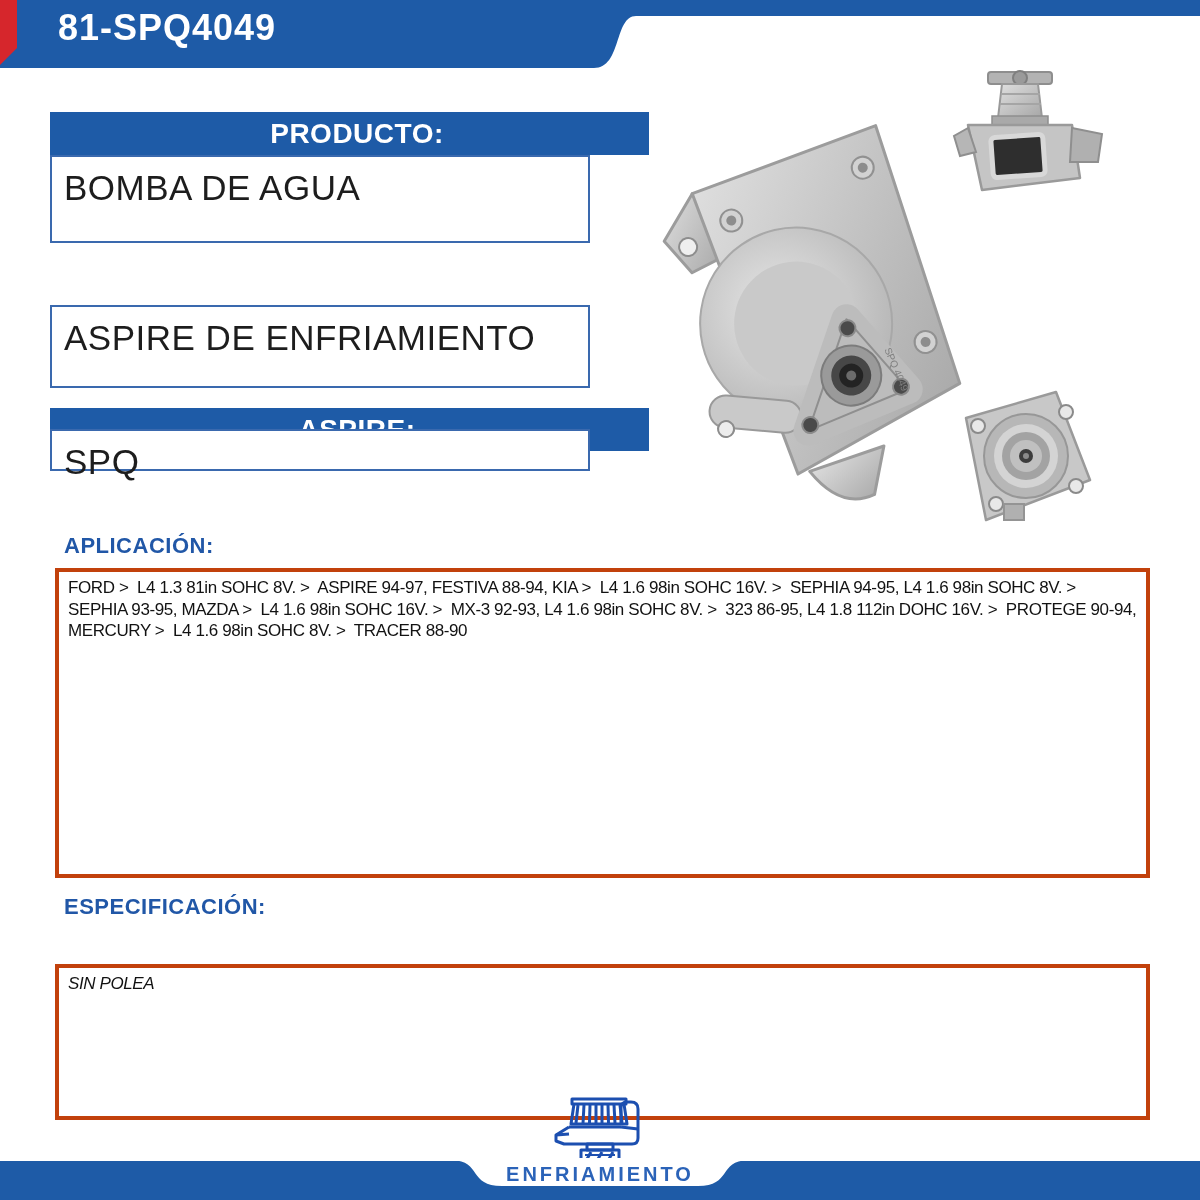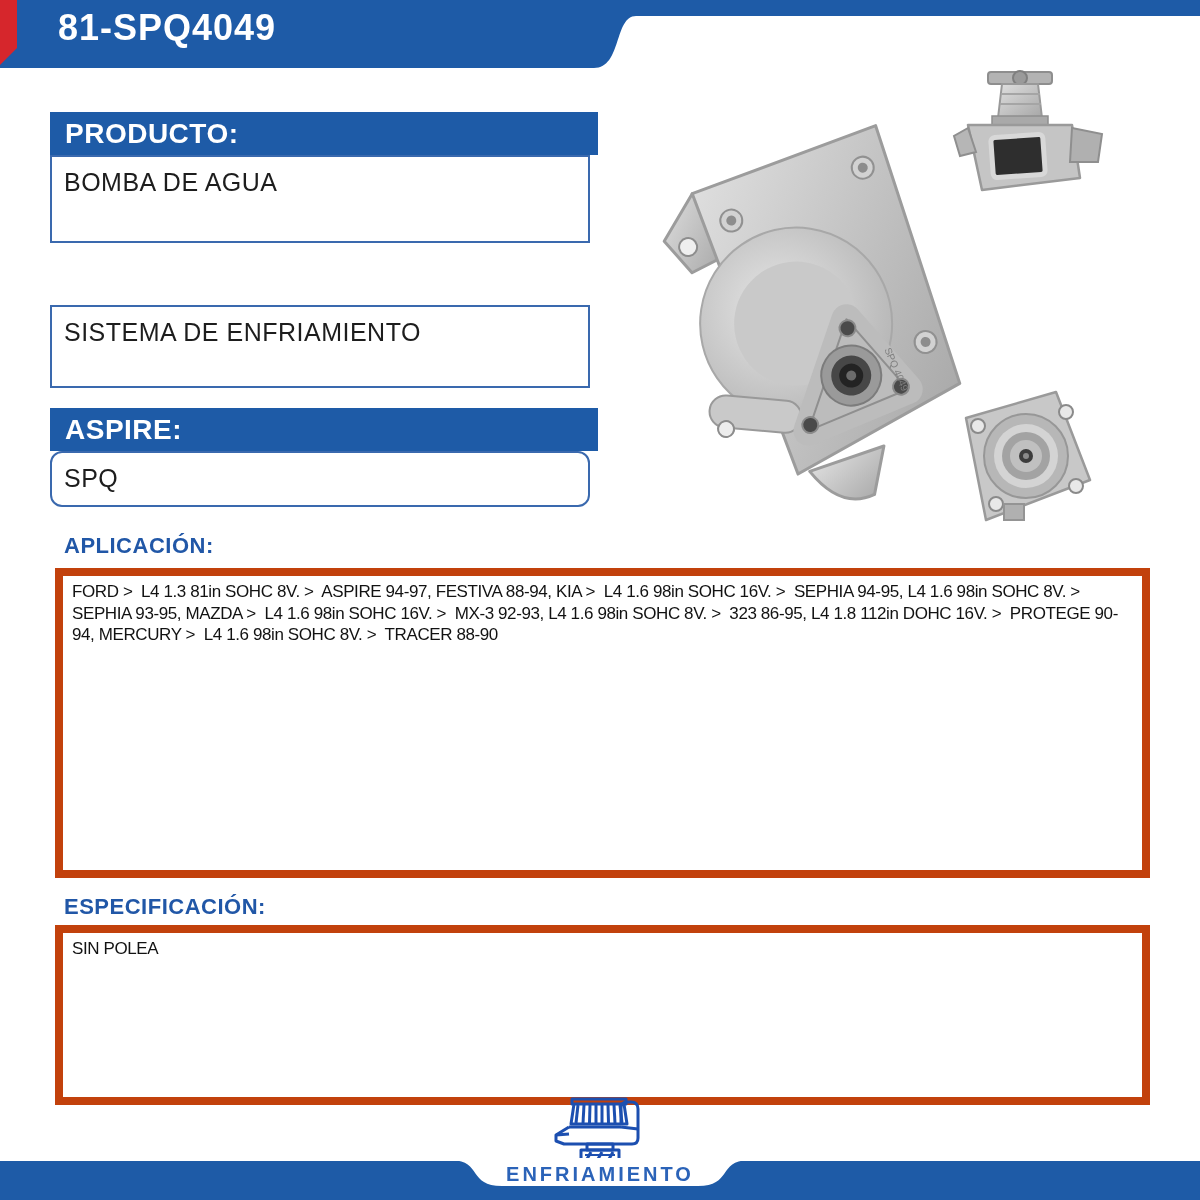--- a/index.html
+++ b/index.html
@@ -8,49 +8,49 @@
     font-family:"Liberation Sans", sans-serif; overflow:hidden;
   }
   
   .header-svg { position:absolute; left:0; top:0; }
   .part-number {
     position:absolute; left:58px; top:7px; color:#ffffff;
     font-size:36px; font-weight:800; letter-spacing:1px;
   }
   
   .field-bar {
-    position:absolute; left:50px; width:548px; height:43px;
+    position:absolute; left:50px; width:599px; height:43px;
     background:#1e5ba7; color:#ffffff; display:flex; align-items:center;
     padding-left:15px; box-sizing:border-box;
-    font-size:28px; font-weight:800; letter-spacing:0.5px;
+    font-size:28px; font-weight:800; letter-spacing:0.5px;justify-content:center;
   }
   .field-box {
     position:absolute; left:50px; width:540px; background:#ffffff;
     border:2px solid #3a69ae; box-sizing:border-box;
-    color:#1d1d1d; font-size:25px; font-weight:300;
+    color:#1d1d1d; font-size:35px; font-weight:300;
     padding:11px 6px 0 12px; letter-spacing:0.5px;
   }
   .bar-producto { top:112px; }   .box-producto { top:155px; height:88px; }
   .bar-categoria { top:262px; }  .box-categoria { top:305px; height:83px; }
-  .bar-marca { top:408px; }      .box-marca { top:451px; height:56px;border-radius:12px; }
+  .bar-marca { top:408px; }      .box-marca { top:429px; height:42px; }
   
   .sec-heading {
     position:absolute; left:64px; color:#2157a7;
     font-size:22px; font-weight:800; letter-spacing:0.5px;
   }
   .head-aplicacion { top:533px; }
   .head-especificacion { top:894px; }
   .big-box {
     position:absolute; left:55px; width:1095px; background:#ffffff;
-    border:8px solid #c2410c; box-sizing:border-box;
+    border:4px solid #c2410c; box-sizing:border-box;
     color:#121212; font-size:17px; line-height:21.5px;
     padding:5px 9px; letter-spacing:-0.4px; white-space:pre-wrap;
   }
   .box-aplicacion { top:568px; height:310px; }
-  .box-especificacion { top:925px; height:180px; }
+  .box-especificacion { top:964px; height:156px;font-style:italic; }
   
   .photo { position:absolute; }
   .photo-main { left:648px; top:115px; }
   .photo-top-right { left:930px; top:66px; }
   .photo-bottom-right { left:938px; top:384px; }
   
   .footer-bar {
     position:absolute; left:0; bottom:0; width:1200px; height:39px;
     background:#1e5ba7;
   }
@@ -74,21 +74,21 @@
   <div class="part-number">81-SPQ4049</div>
 
   <div class="field-bar bar-producto">
     <span>PRODUCTO:</span>
   </div>
   <div class="field-box box-producto">
     <span>BOMBA DE AGUA</span>
   </div>
 
   <div class="field-box box-categoria">
-    <span>SISTEMA DE ENFRIAMIENTO</span>
+    <span>ASPIRE DE ENFRIAMIENTO</span>
   </div>
 
   <div class="field-bar bar-marca">
     <span>ASPIRE:</span>
   </div>
   <div class="field-box box-marca">
     <span>SPQ</span>
   </div>
 
   <svg class="photo photo-main" width="325" height="410" viewBox="0 0 325 410">

